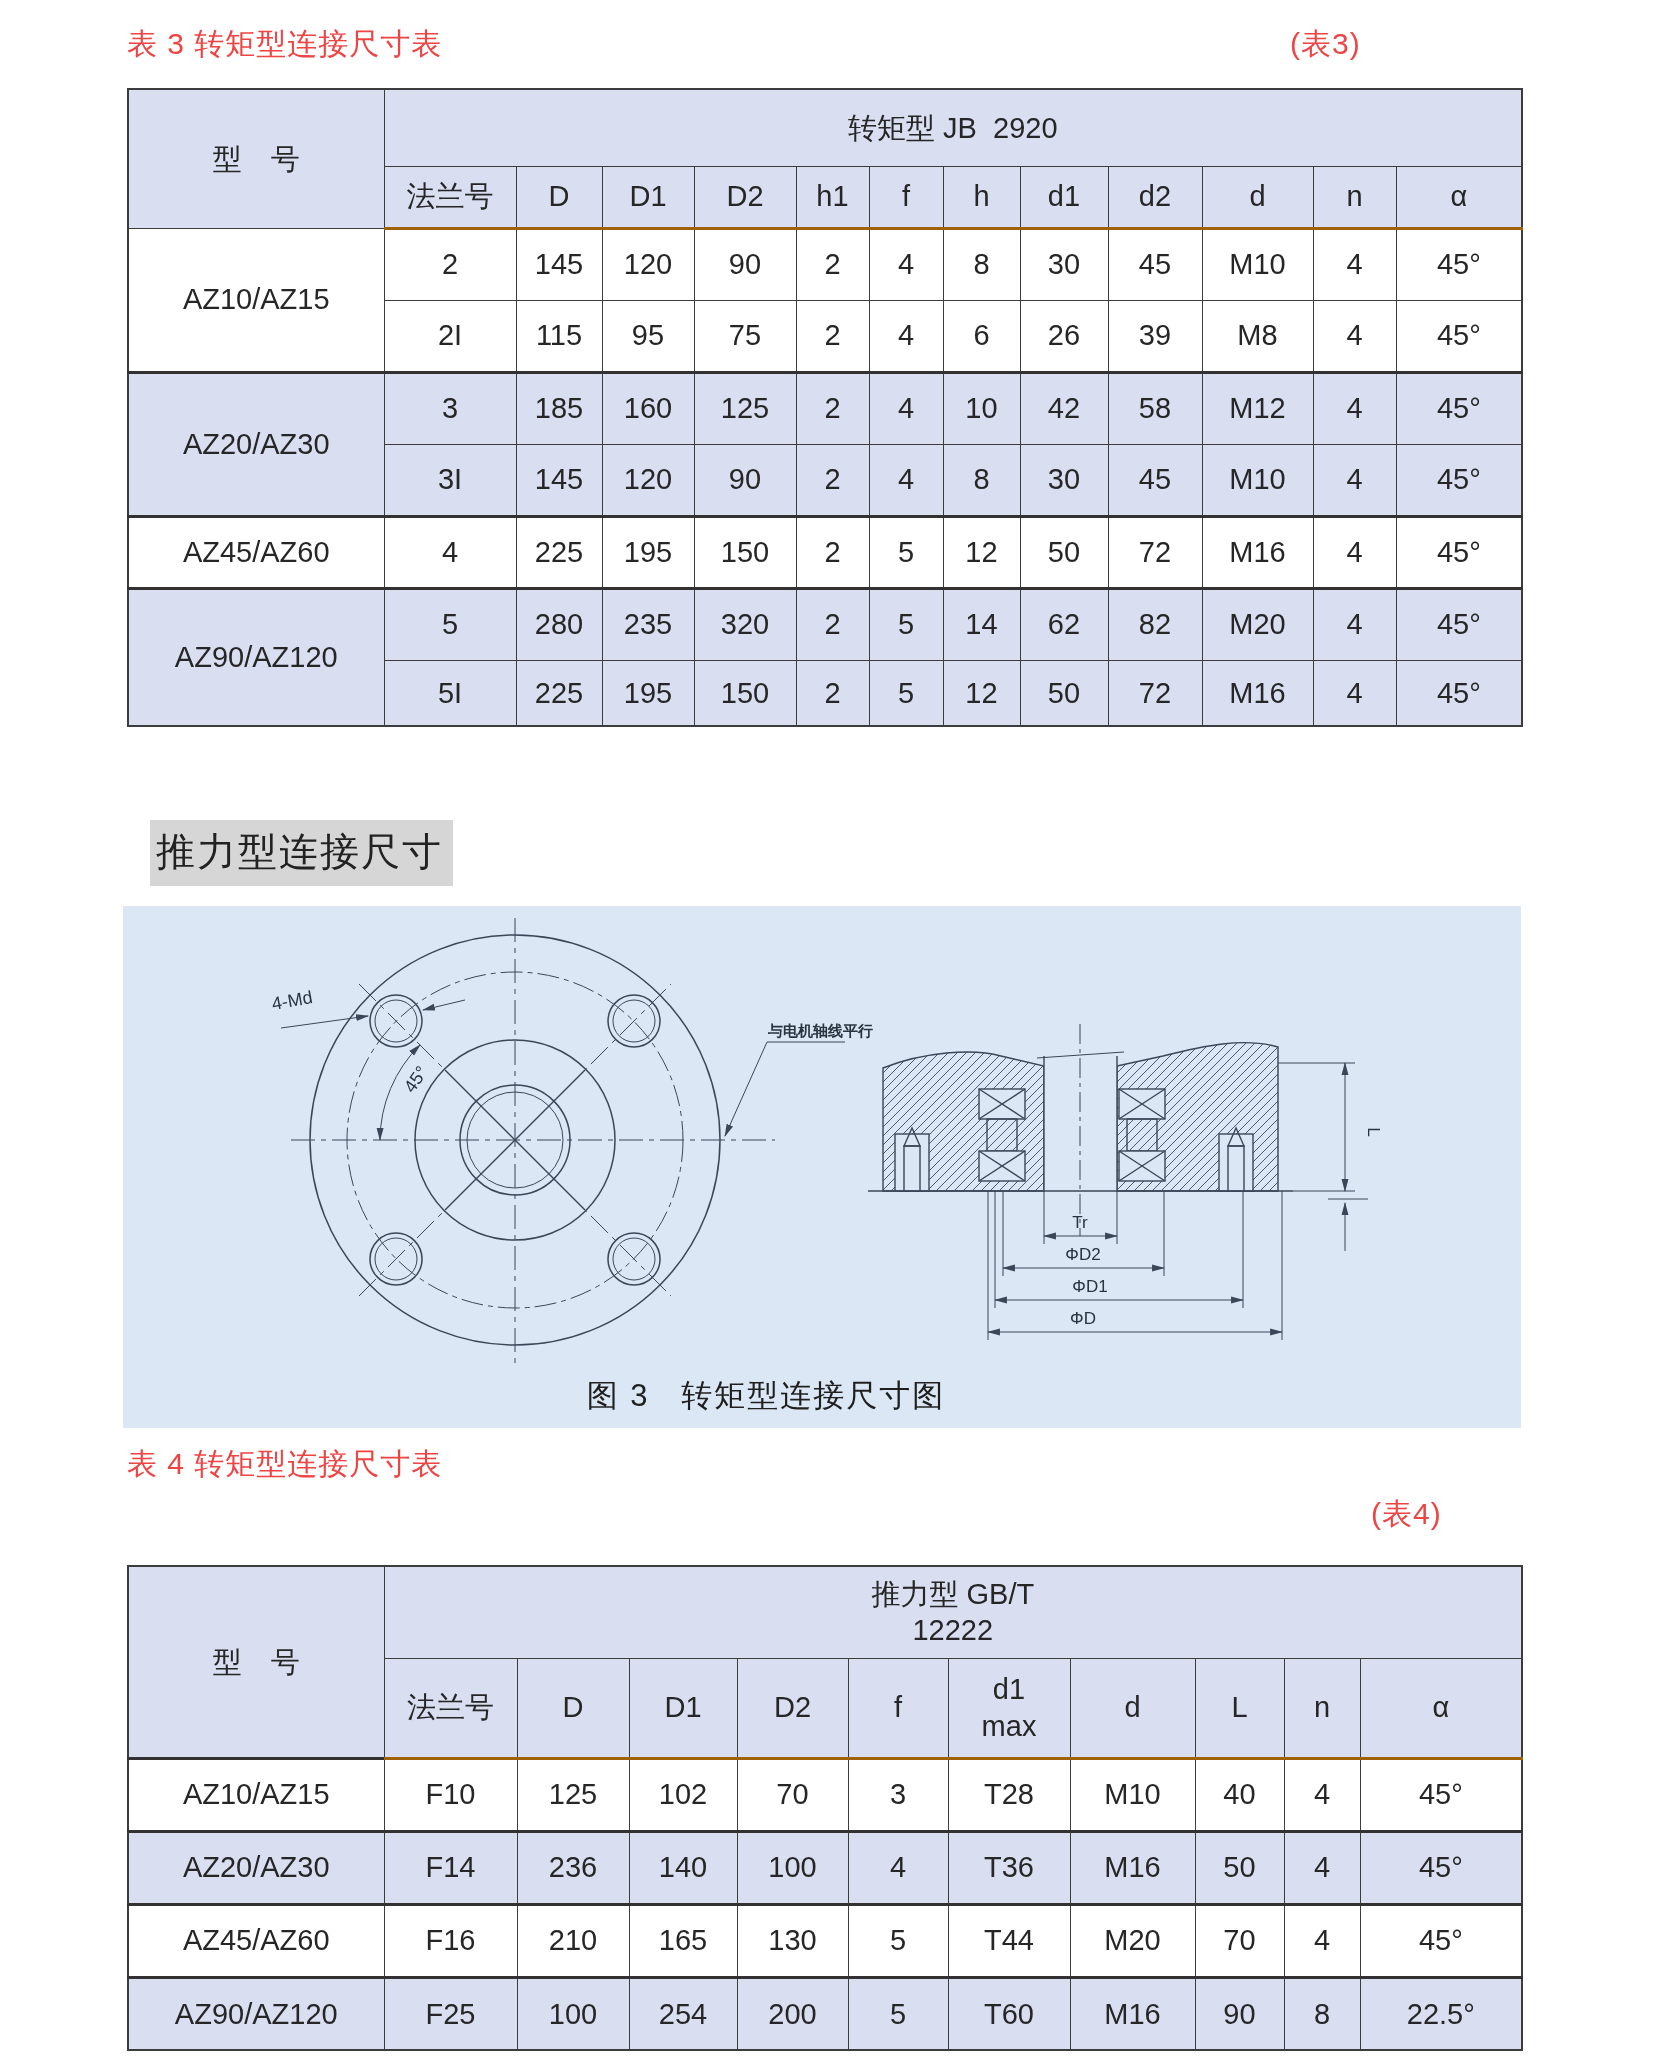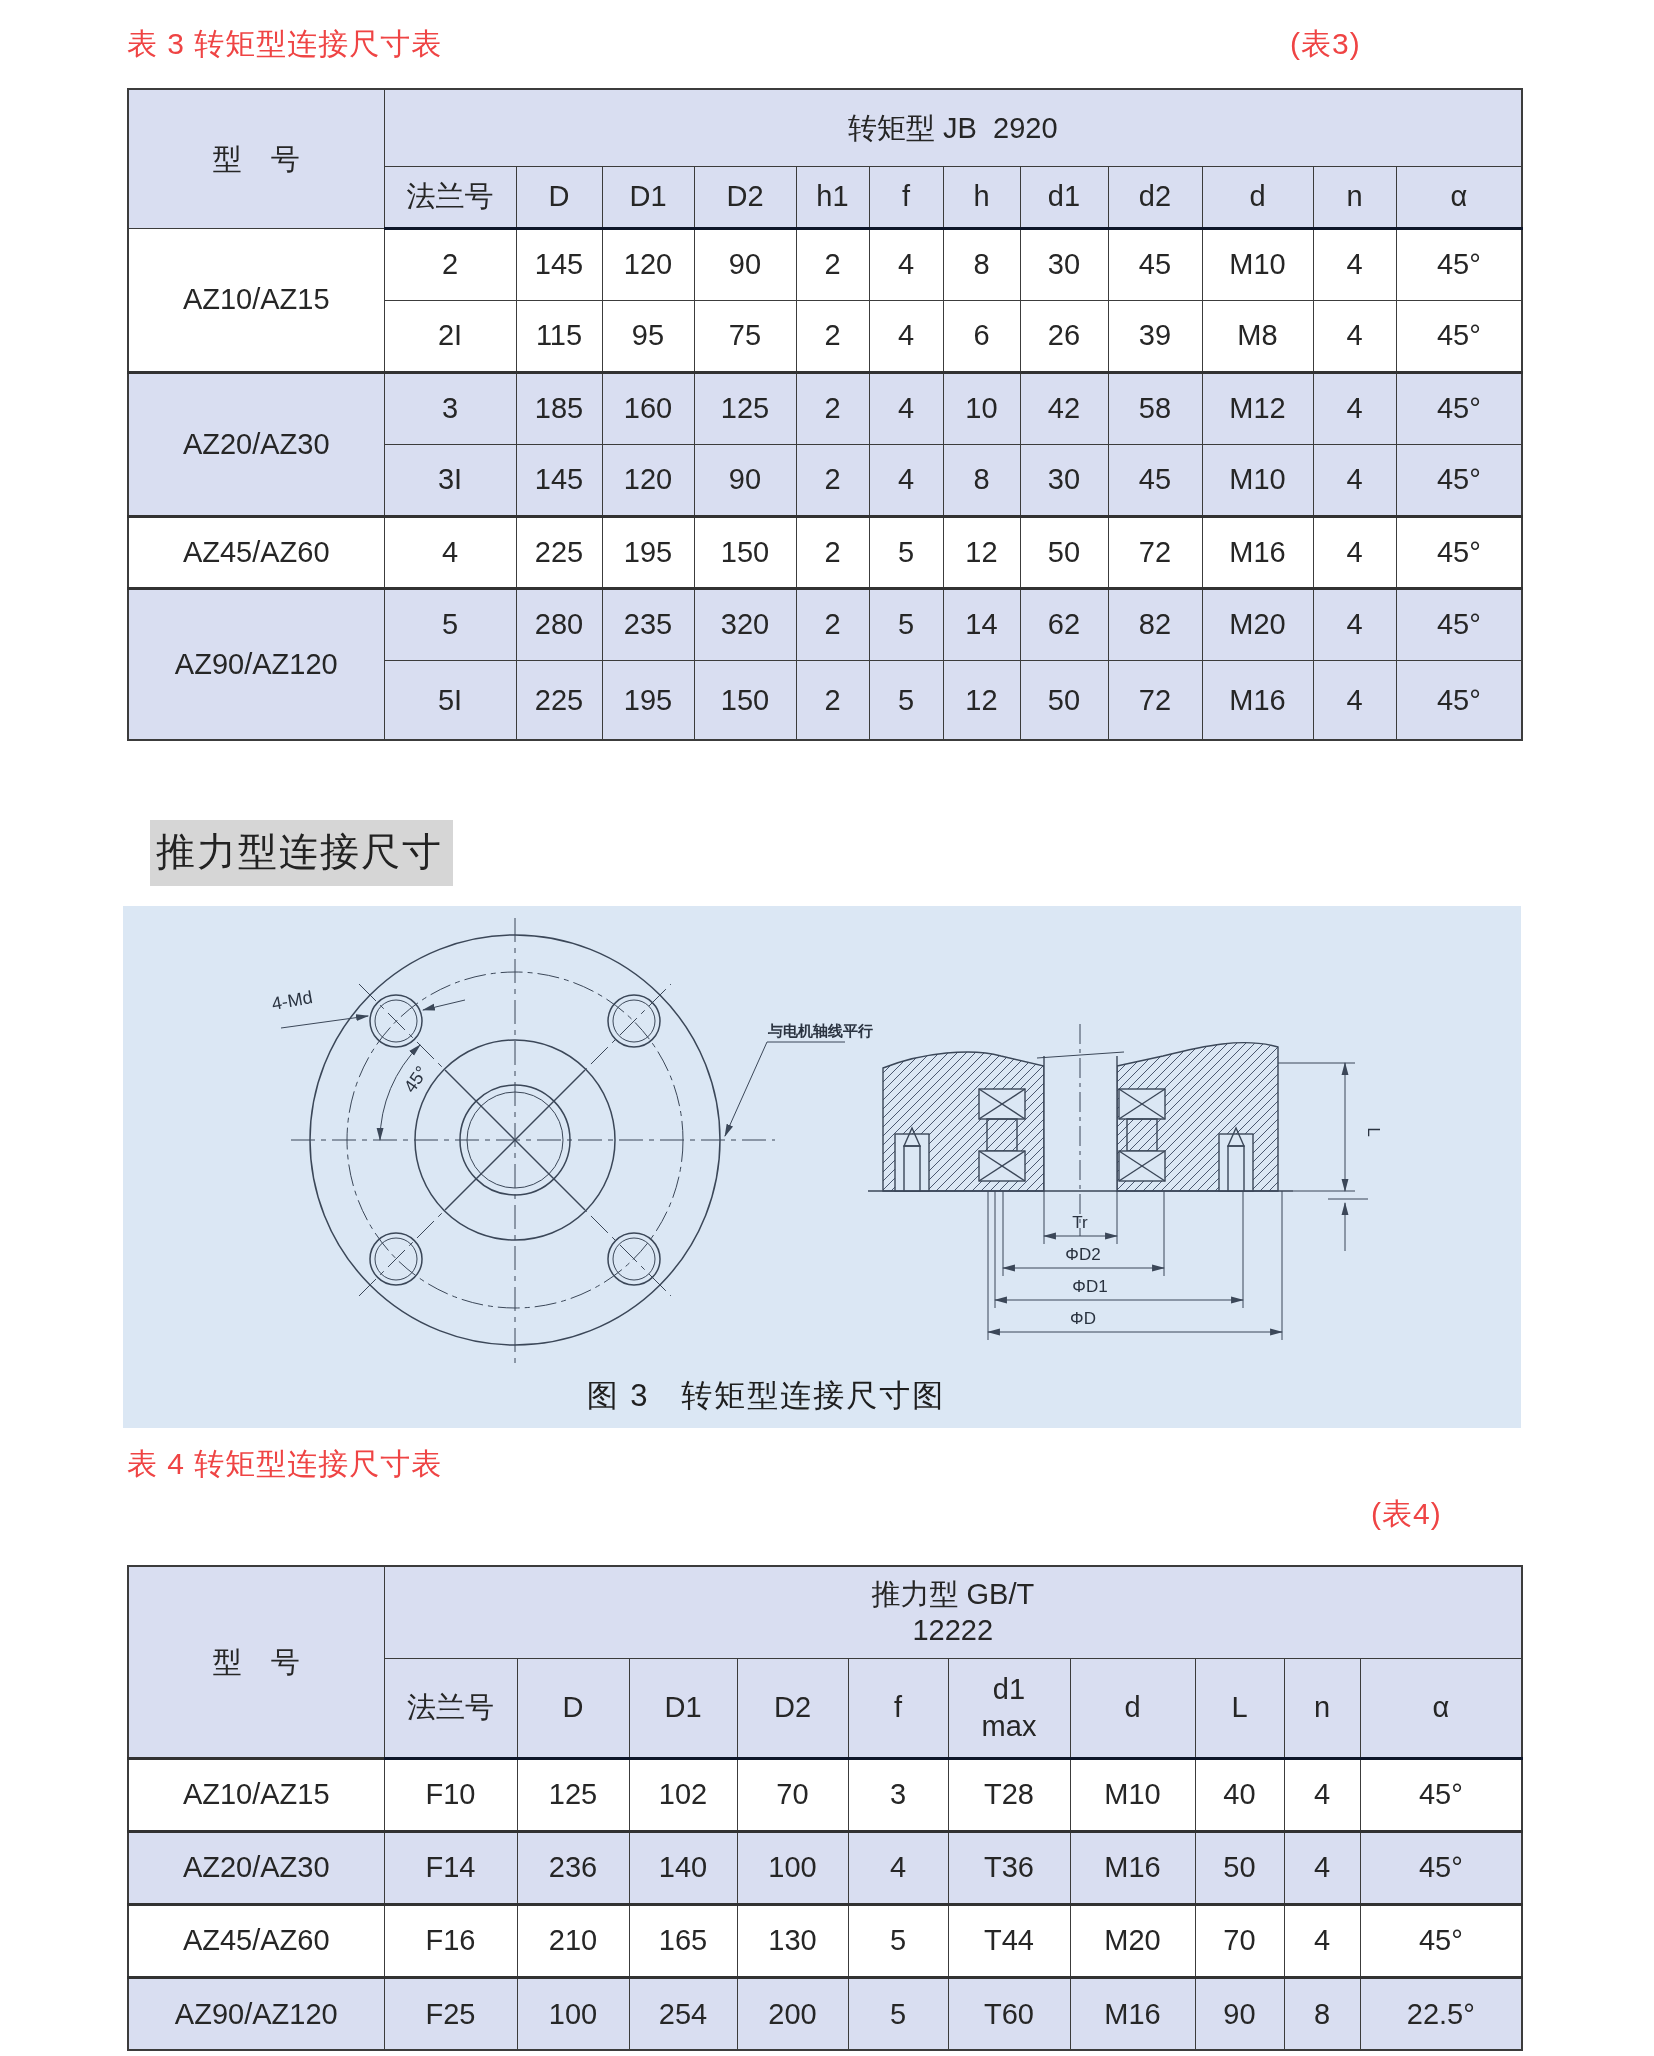--- a/index.html
+++ b/index.html
@@ -21,21 +21,21 @@
     border:2px solid var(--border,#3c3c3c);
   }
   table.t th,table.t td{
     border:1px solid var(--border,#3c3c3c);
     text-align:center;vertical-align:middle;
     font-size:29px;font-weight:400;
     white-space:pre-wrap;line-height:1.25;
     padding:0 2px;
   }
   table.t thead th{background:var(--header-bg,#d9def1)}
-  table.t thead tr:last-child th{border-bottom:3px solid #0f172a}
+  table.t thead tr:last-child th{border-bottom:3px solid #a16207}
   tr.gs td{border-top:3px solid #323232}
   tr.shade td{background:var(--header-bg,#d9def1)}
   .panel{background:var(--panel-bg,#dbe7f4)}
   svg text{font-family:"Liberation Sans","DejaVu Sans",sans-serif}
 </style>
 </head>
 <body>
 
 <div class="abs cap" style="left:127px;top:24px">表 3 转矩型连接尺寸表</div>
 <div class="abs cap" style="left:1290px;top:24px">(表3)</div>
@@ -158,21 +158,21 @@
         <td>320</td>
         <td>2</td>
         <td>5</td>
         <td>14</td>
         <td>62</td>
         <td>82</td>
         <td>M20</td>
         <td>4</td>
         <td>45°</td>
       </tr>
-    <tr class="shade" style="height:80px">
+    <tr class="shade" style="height:66px">
         <td>5I</td>
         <td>225</td>
         <td>195</td>
         <td>150</td>
         <td>2</td>
         <td>5</td>
         <td>12</td>
         <td>50</td>
         <td>72</td>
         <td>M16</td>

